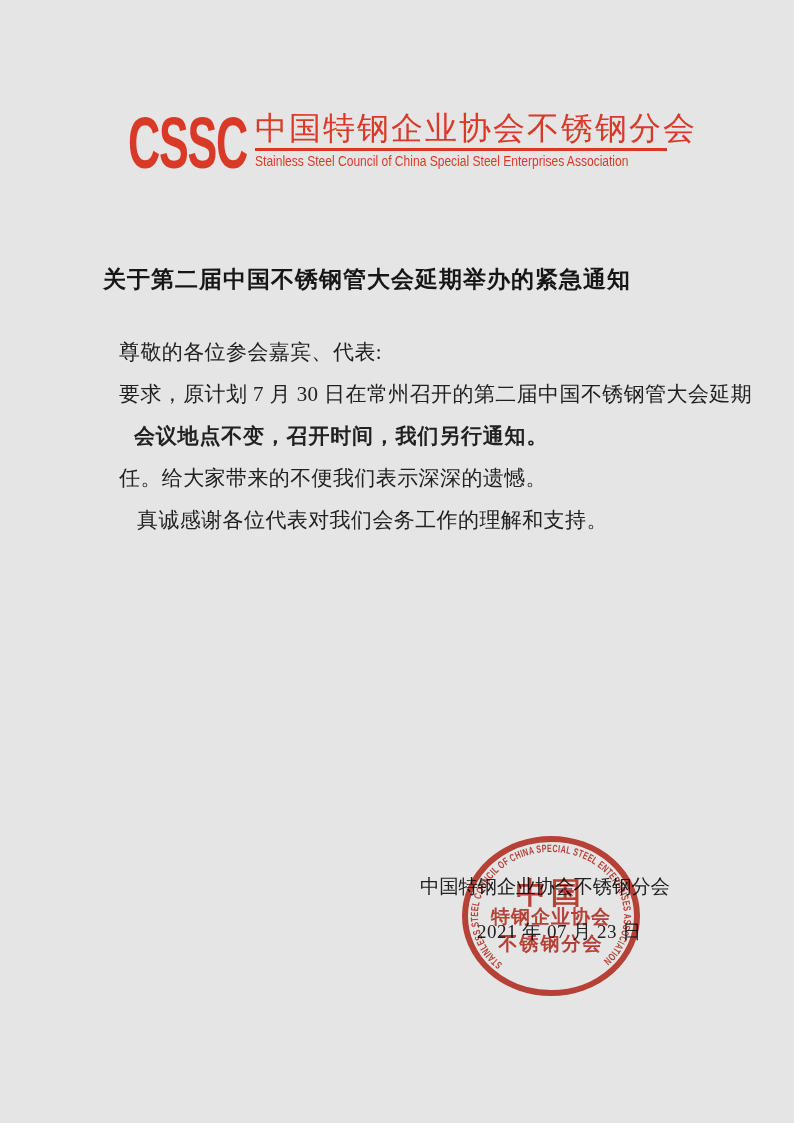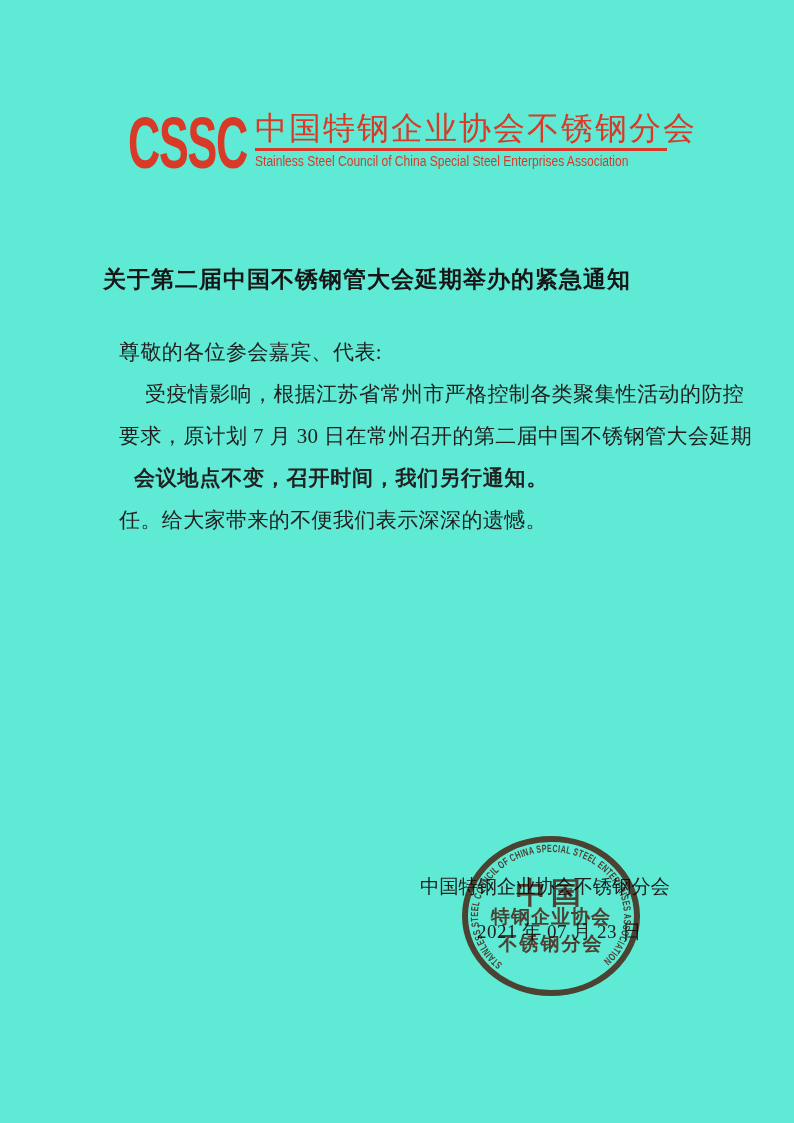--- a/index.html
+++ b/index.html
@@ -1,19 +1,19 @@
 <!DOCTYPE html>
 <html style="--brand: #d93a28; --stamp: #c7382b;"><head>
 <meta charset="utf-8">
 <style>
   :root { --brand: #d93a28; --stamp: #c7382b; --ink: #212121; }
   * { margin:0; padding:0; box-sizing:border-box; }
   html,body { background:#ffffff; }
   .page {
-    position:relative; width:794px; height:1123px; background:#5eead4;
+    position:relative; width:794px; height:1123px; background:#e5e5e5;
     overflow:hidden; font-family:"Liberation Serif","DejaVu Serif",serif;
     color:var(--ink); margin:0 auto;padding-left:29px;
   }
 
   
   .letterhead { position:absolute; left:0; top:0; width:794px; height:200px; }
   .logo-cssc {
     position:absolute; left:128px; top:107px;
     font-family:"Liberation Sans","DejaVu Sans",sans-serif;
     font-weight:bold; font-size:72px; line-height:1; color:var(--brand);
@@ -81,24 +81,24 @@
     <div class="logo-block">
       <div class="org-zh">中国特钢企业协会不锈钢分会</div>
       <div class="org-en">Stainless Steel Council of China Special Steel Enterprises Association</div>
     </div>
   </div>
 
   <div class="notice-title">关于第二届中国不锈钢管大会延期举办的紧急通知</div>
 
   <div class="body-lines">
       <div class="body-line" style="padding-left: 0px;">尊敬的各位参会嘉宾、代表:</div>
-      <div class="body-line" style="padding-left: 26px;">受疫情影响，根据江苏省常州市严格控制各类聚集性活动的防控</div>
       <div class="body-line" style="padding-left: 0px;">要求，原计划 7 月 30 日在常州召开的第二届中国不锈钢管大会延期</div>
       <div class="body-line bold" style="padding-left: 15px;">会议地点不变，召开时间，我们另行通知。</div>
       <div class="body-line" style="padding-left: 0px;">任。给大家带来的不便我们表示深深的遗憾。</div>
+      <div class="body-line" style="padding-left: 18px;">真诚感谢各位代表对我们会务工作的理解和支持。</div>
     </div>
 
   <div class="signature">中国特钢企业协会不锈钢分会</div>
   <div class="sign-date">2021 年 07 月 23 日</div>
 
   <svg class="seal" viewBox="0 0 220 220" aria-hidden="true">
     <defs>
       <path id="ringPath" d="M 61.8 158 A 73 64 0 1 1 158.2 158" fill="none"></path>
     </defs>
     <ellipse class="ring" cx="110" cy="110" rx="86" ry="77"></ellipse>

